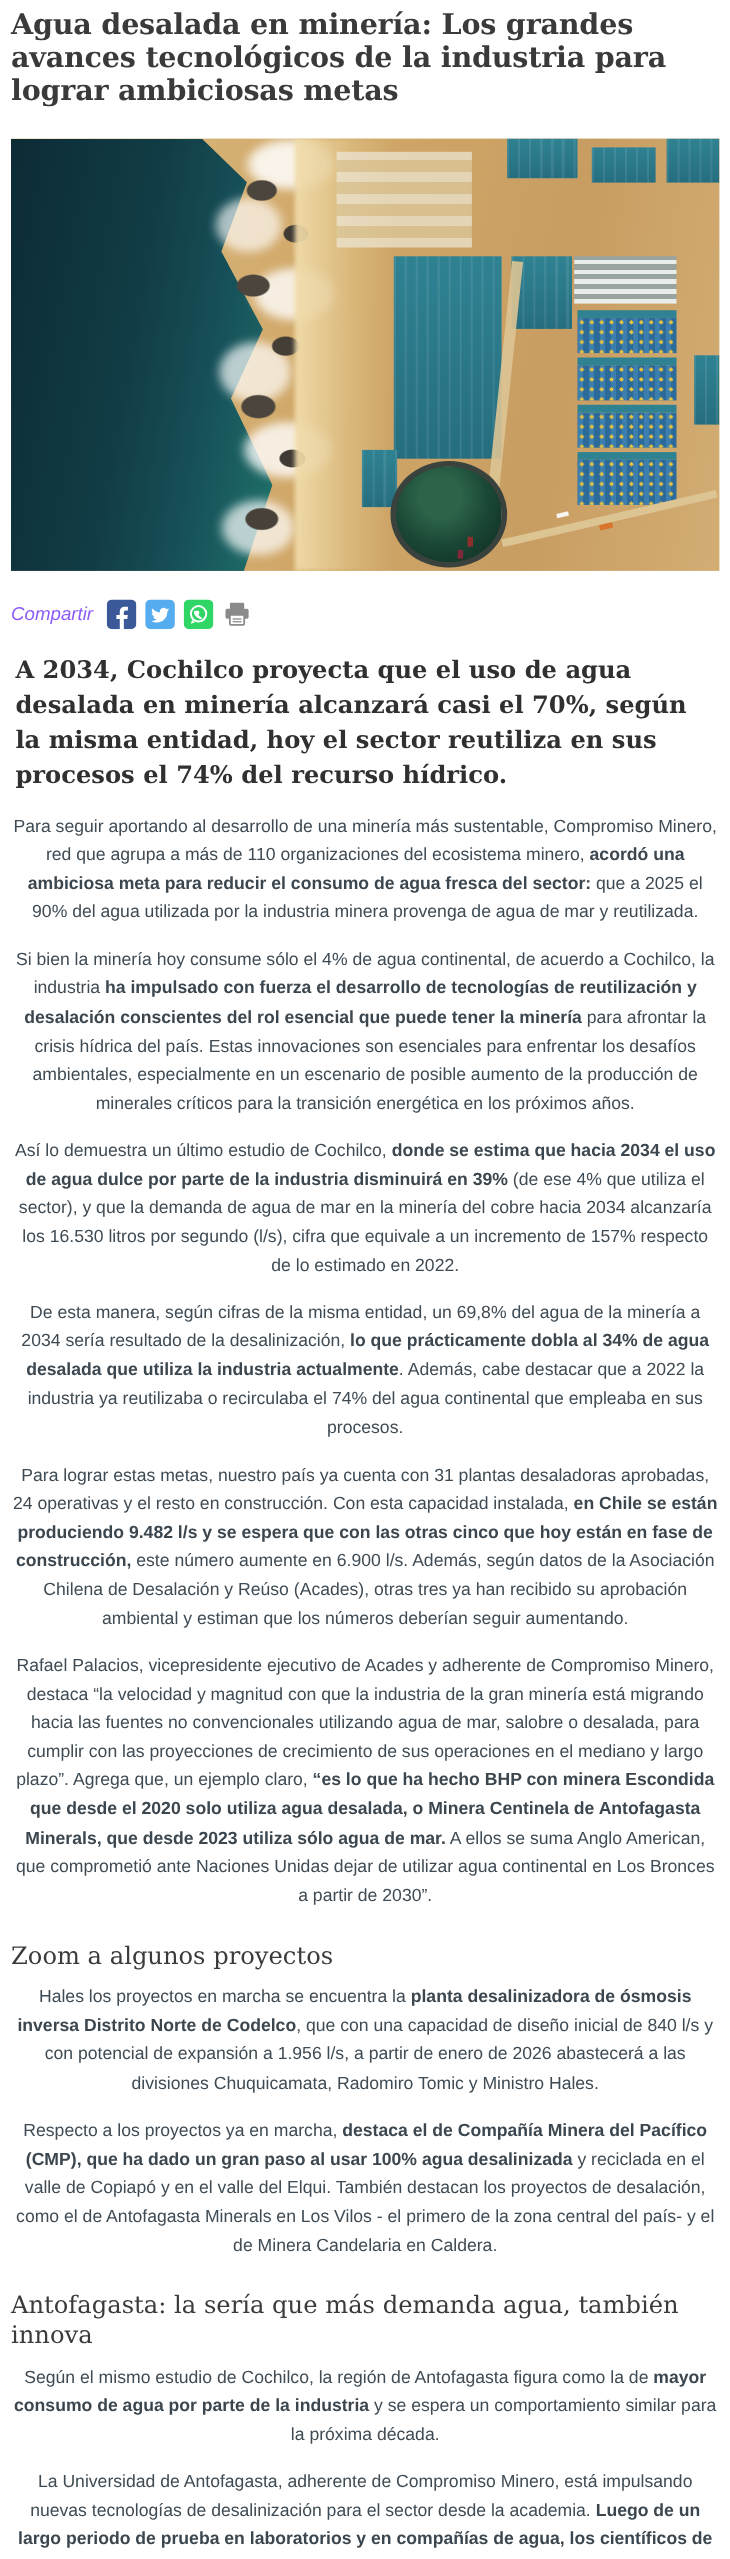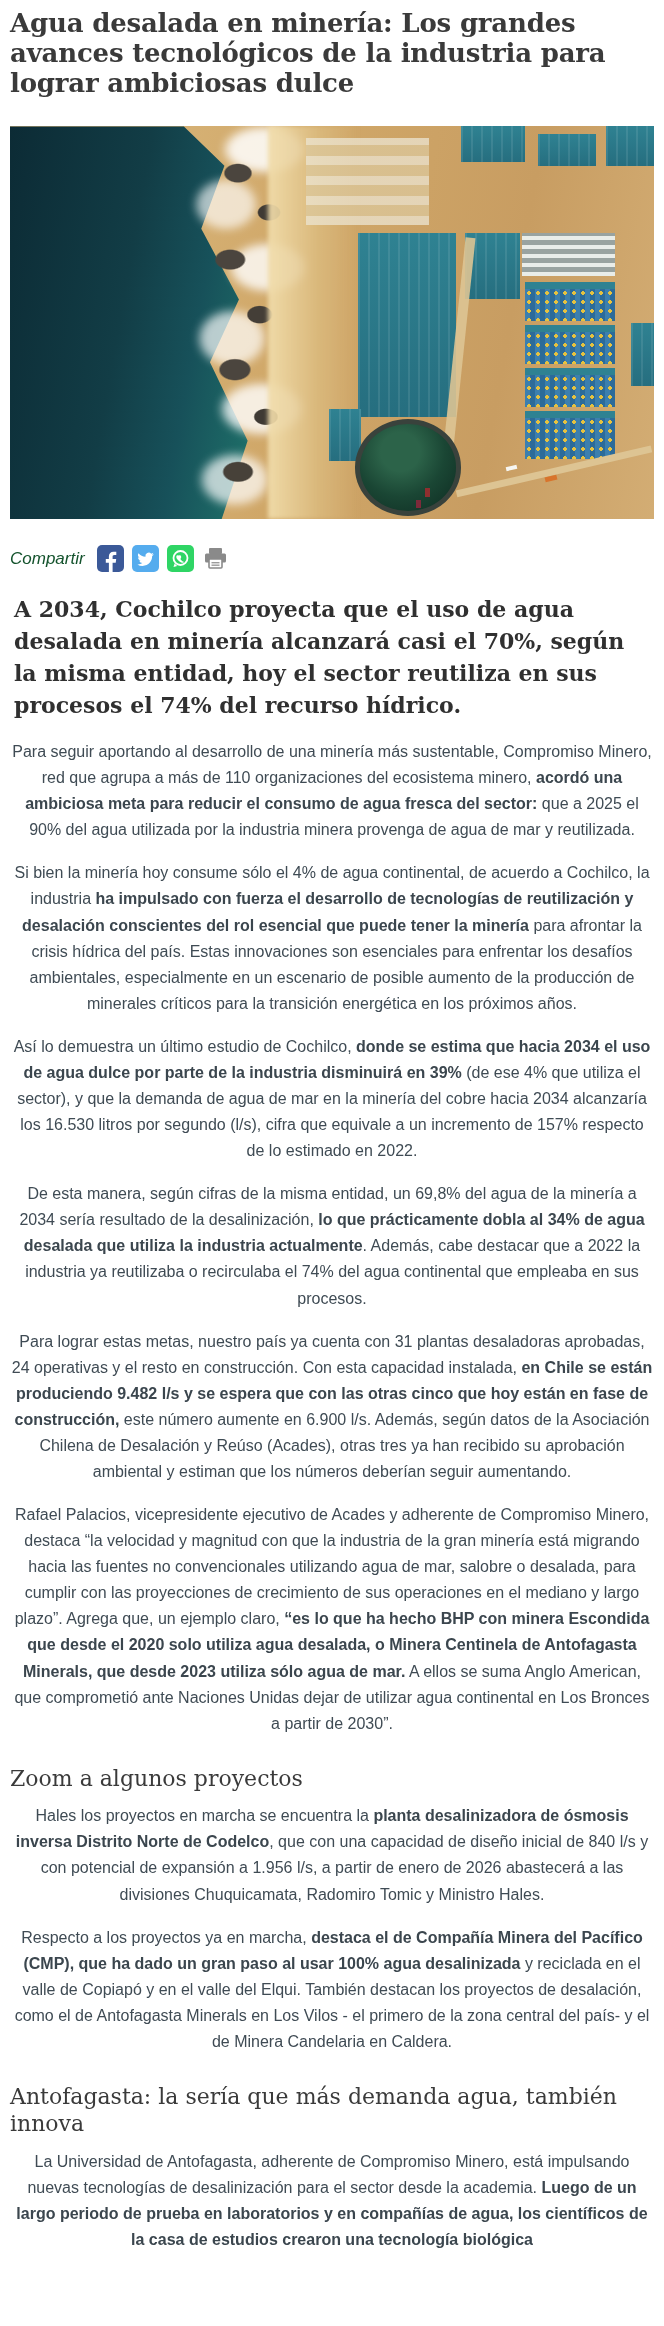--- a/index.html
+++ b/index.html
@@ -61,38 +61,38 @@
     background:radial-gradient(circle at 42% 32%,#2c6349 0 24%,#1a4634 55%,#113226 88%);}
   .road1{left:68.7%;top:28%;width:1.5%;height:66%;background:#ddc493;opacity:.9;transform:rotate(6deg);}
   .road2{left:69%;top:87%;width:31%;height:7px;background:#ddc493;transform:rotate(-13deg);}
   .trk-w{left:77%;top:86.5%;width:11px;height:4px;background:#f6f6f2;transform:rotate(-13deg);}
   .trk-o{left:83%;top:89%;width:12px;height:5px;background:#d8742c;transform:rotate(-13deg);}
   .trk-r{left:64.5%;top:92%;width:5px;height:9px;background:#8e2f2f;}
   .trk-r2{left:63%;top:95%;width:5px;height:8px;background:#7d2a3a;}
 
   
   .share-row{display:flex;align-items:center;margin:26px 0 0;}
-  .share-label{font-style:italic;font-size:17px;color:#14532d;margin-right:12px;}
+  .share-label{font-style:italic;font-size:17px;color:#8b5cf6;margin-right:12px;}
   .share-btn{display:inline-flex;width:27px;height:27px;margin-right:8px;cursor:pointer;text-decoration:none;}
   .share-btn svg{width:27px;height:27px;display:block;}
 
   
   .lede{font-family:"DejaVu Serif",serif;font-weight:700;font-size:22px;line-height:1.45;
         color:#303030;margin:22px 4px 0;}
   #article-body p{font-size:16px;line-height:1.63;margin:17px 0 0;color:#3f4b54;text-align:center;}
   #article-body .seg-b{font-weight:700;color:#3b464e;}
   #article-body h2{font-family:"DejaVu Serif",serif;font-weight:400;font-size:22px;
         color:#3a3a3a;margin:28px 0 -6px;line-height:1.25;}
 </style>
 </head>
 <body>
 
 <div class="page">
 
-  <h1 class="headline">Agua desalada en minería: Los grandes avances tecnológicos de la industria para lograr ambiciosas dulce</h1>
+  <h1 class="headline">Agua desalada en minería: Los grandes avances tecnológicos de la industria para lograr ambiciosas metas</h1>
 
   <figure class="hero" style="margin-left:0;margin-right:0;">
     <div class="hero-ocean"></div>
     <div class="hero-surf"></div>
     <div class="hero-rocks"></div>
     <div class="hero-sand"></div>
     <div class="hero-yard"></div>
     <div class="bld b-main"></div>
     <div class="bld b-mid"></div>
     <div class="bld b-tr1"></div>
@@ -157,16 +157,17 @@
       <p><span class="">Para seguir aportando al desarrollo de una minería más sustentable, Compromiso Minero, red que agrupa a más de 110 organizaciones del ecosistema minero, </span><span class="seg-b">acordó una ambiciosa meta para reducir el consumo de agua fresca del sector:</span><span class=""> que a 2025 el 90% del agua utilizada por la industria minera provenga de agua de mar y reutilizada.</span></p>
       <p><span class="">Si bien la minería hoy consume sólo el 4% de agua continental, de acuerdo a Cochilco, la industria </span><span class="seg-b">ha impulsado con fuerza el desarrollo de tecnologías de reutilización y desalación conscientes del rol esencial que puede tener la minería</span><span class=""> para afrontar la crisis hídrica del país. Estas innovaciones son esenciales para enfrentar los desafíos ambientales, especialmente en un escenario de posible aumento de la producción de minerales críticos para la transición energética en los próximos años.</span></p>
       <p><span class="">Así lo demuestra un último estudio de Cochilco, </span><span class="seg-b">donde se estima que hacia 2034 el uso de agua dulce por parte de la industria disminuirá en 39%</span><span class=""> (de ese 4% que utiliza el sector), y que la demanda de agua de mar en la minería del cobre hacia 2034 alcanzaría los 16.530 litros por segundo (l/s), cifra que equivale a un incremento de 157% respecto de lo estimado en 2022.</span></p>
       <p><span class="">De esta manera, según cifras de la misma entidad, un 69,8% del agua de la minería a 2034 sería resultado de la desalinización, </span><span class="seg-b">lo que prácticamente dobla al 34% de agua desalada que utiliza la industria actualmente</span><span class="">. Además, cabe destacar que a 2022 la industria ya reutilizaba o recirculaba el 74% del agua continental que empleaba en sus procesos.</span></p>
       <p><span class="">Para lograr estas metas, nuestro país ya cuenta con 31 plantas desaladoras aprobadas, 24 operativas y el resto en construcción. Con esta capacidad instalada, </span><span class="seg-b">en Chile se están produciendo 9.482 l/s y se espera que con las otras cinco que hoy están en fase de construcción,</span><span class=""> este número aumente en 6.900 l/s. Además, según datos de la Asociación Chilena de Desalación y Reúso (Acades), otras tres ya han recibido su aprobación ambiental y estiman que los números deberían seguir aumentando.</span></p>
       <p><span class="">Rafael Palacios, vicepresidente ejecutivo de Acades y adherente de Compromiso Minero, destaca “la velocidad y magnitud con que la industria de la gran minería está migrando hacia las fuentes no convencionales utilizando agua de mar, salobre o desalada, para cumplir con las proyecciones de crecimiento de sus operaciones en el mediano y largo plazo”. Agrega que, un ejemplo claro, </span><span class="seg-b">“es lo que ha hecho BHP con minera Escondida que desde el 2020 solo utiliza agua desalada, o Minera Centinela de Antofagasta Minerals, que desde 2023 utiliza sólo agua de mar.</span><span class=""> A ellos se suma Anglo American, que comprometió ante Naciones Unidas dejar de utilizar agua continental en Los Bronces a partir de 2030”.</span></p>
       <h2>Zoom a algunos proyectos</h2>
       <p><span class="">Hales los proyectos en marcha se encuentra la </span><span class="seg-b">planta desalinizadora de ósmosis inversa Distrito Norte de Codelco</span><span class="">, que con una capacidad de diseño inicial de 840 l/s y con potencial de expansión a 1.956 l/s, a partir de enero de 2026 abastecerá a las divisiones Chuquicamata, Radomiro Tomic y Ministro Hales.</span></p>
       <p><span class="">Respecto a los proyectos ya en marcha, </span><span class="seg-b">destaca el de Compañía Minera del Pacífico (CMP), que ha dado un gran paso al usar 100% agua desalinizada</span><span class=""> y reciclada en el valle de Copiapó y en el valle del Elqui. También destacan los proyectos de desalación, como el de Antofagasta Minerals en Los Vilos - el primero de la zona central del país- y el de Minera Candelaria en Caldera.</span></p>
       <h2>Antofagasta: la sería que más demanda agua, también innova</h2>
+      <p><span class="">Según el mismo estudio de Cochilco, la región de Antofagasta figura como la de </span><span class="seg-b">mayor consumo de agua por parte de la industria</span><span class=""> y se espera un comportamiento similar para la próxima década.</span></p>
       <p><span class="">La Universidad de Antofagasta, adherente de Compromiso Minero, está impulsando nuevas tecnologías de desalinización para el sector desde la academia. </span><span class="seg-b">Luego de un largo periodo de prueba en laboratorios y en compañías de agua, los científicos de la casa de estudios crearon una tecnología biológica </span></p>
     </div>
 
 </div>
 
 </body></html>

